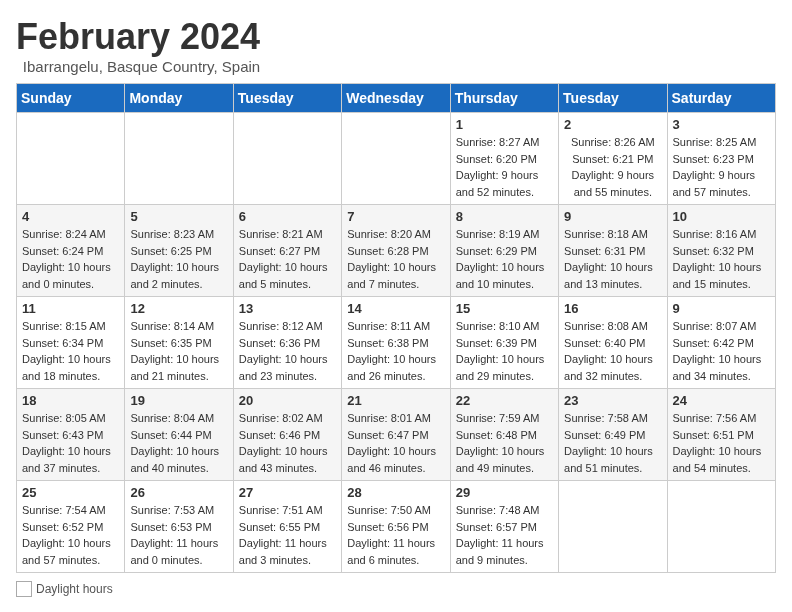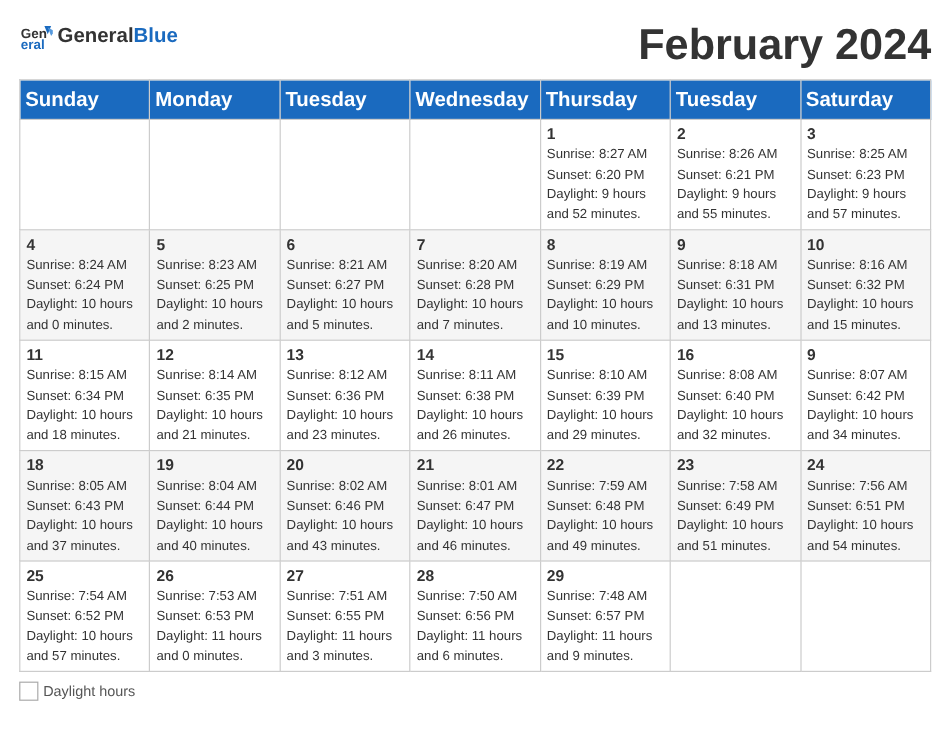--- a/index.html
+++ b/index.html
@@ -38,21 +38,21 @@
       color: #555;
     }
     table {
       width: 100%;
       border-collapse: collapse;
       table-layout: fixed;
     }
     thead tr th {
       background: #1a6abf;
       color: #fff;
-      font-size: 17px;
+      font-size: 14px;
       font-weight: bold;
       padding: 6px 4px;
       text-align: left;
       border: 1px solid #ccc;
     }
     tbody tr td {
       border: 1px solid #ccc;
       vertical-align: top;
       padding: 4px 5px;
       font-size: 11px;
@@ -93,35 +93,23 @@
       height: 16px;
       background: #fff;
       border: 1px solid #aaa;
       vertical-align: middle;
     }
   </style>
 </head>
 <body>
 
 <div class="header-area">
-  <div class="logo">
-    <svg class="logo-icon" viewBox="0 0 40 40">
-      <text x="2" y="22" font-size="16" font-weight="bold" fill="#333">Gen</text>
-      <text x="2" y="36" font-size="16" font-weight="bold" fill="#1a6abf">eral</text>
-      <polygon points="30,8 38,8 34,18" fill="#1a6abf"></polygon>
-      <polygon points="34,10 42,14 38,20" fill="#5599dd"></polygon>
-    </svg>
-    <div>
-      <div style="line-height:1.1">
-        <span style="font-size:17px;font-weight:bold;color:#333;">General</span><span style="font-size:17px;font-weight:bold;color:#1a6abf;">Blue</span>
-      </div>
-    </div>
-  </div>
   <div class="title-area">
     <div class="main-title">February 2024</div>
+    <div class="subtitle">Ibarrangelu, Basque Country, Spain</div>
   </div>
 </div>
 
 <table>
   <thead>
     <tr>
     <th>Sunday</th>
         <th>Monday</th>
         <th>Tuesday</th>
         <th>Wednesday</th>
@@ -138,21 +126,21 @@
         <td class="empty-cell"></td>
         <td>
           <span class="day-number">1</span>
           <div class="day-info" style="white-space: pre-line;">Sunrise: 8:27 AM
 Sunset: 6:20 PM
 Daylight: 9 hours
 and 52 minutes.</div>
         </td>
         <td>
           <span class="day-number">2</span>
-          <div class="day-info" style="white-space: pre-line;">Sunrise: 8:26 AM
+          <div class="day-info" style="white-space: pre-line; text-align: center;">Sunrise: 8:26 AM
 Sunset: 6:21 PM
 Daylight: 9 hours
 and 55 minutes.</div>
         </td>
         <td>
           <span class="day-number">3</span>
           <div class="day-info" style="white-space: pre-line;">Sunrise: 8:25 AM
 Sunset: 6:23 PM
 Daylight: 9 hours
 and 57 minutes.</div>

